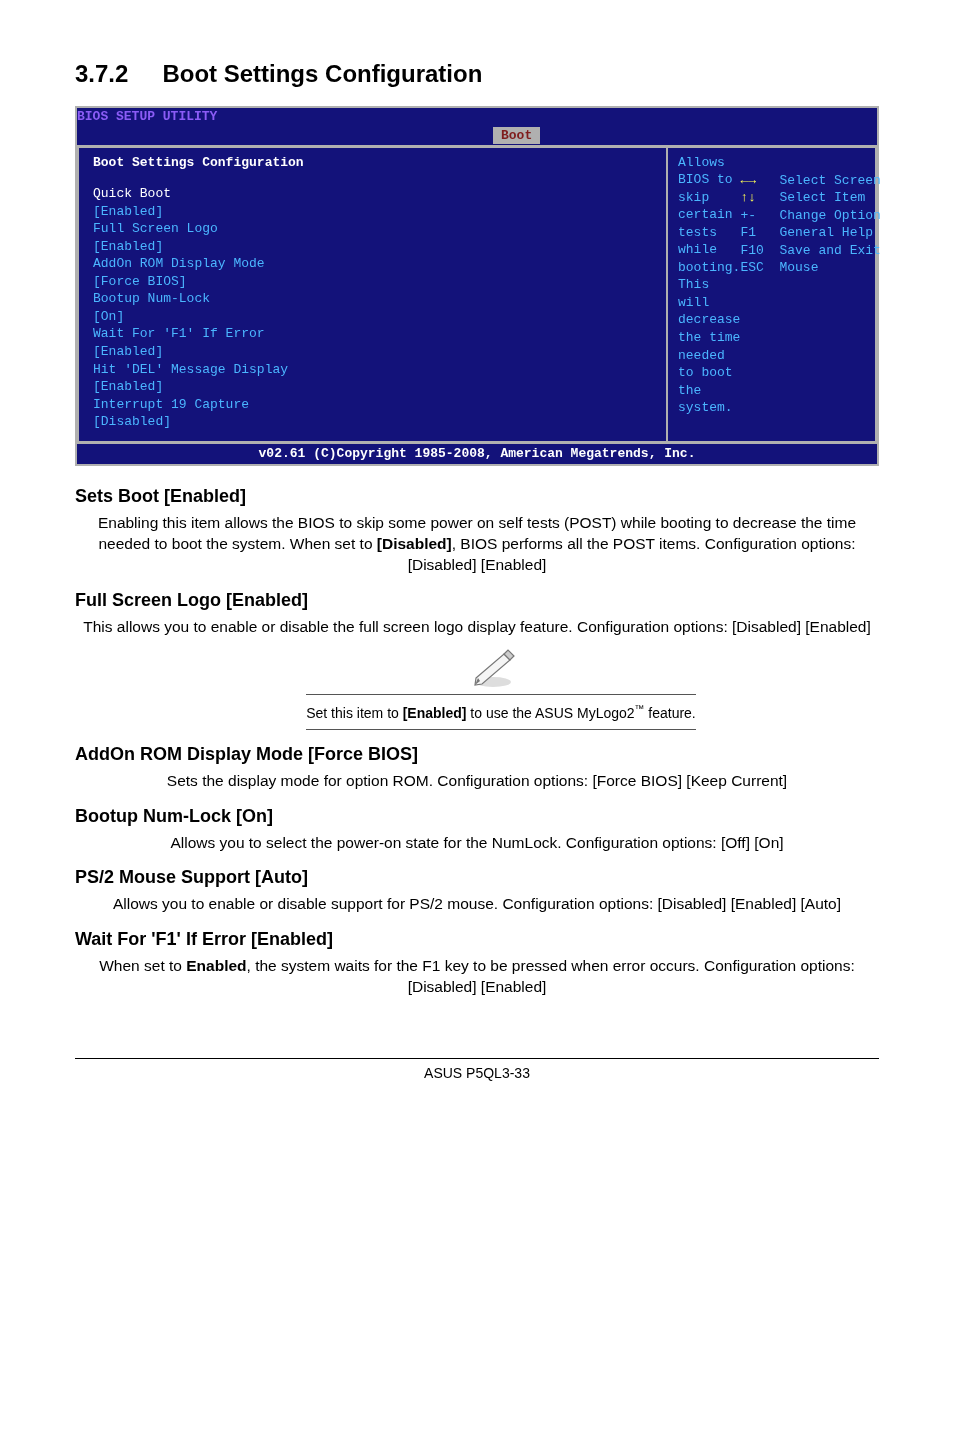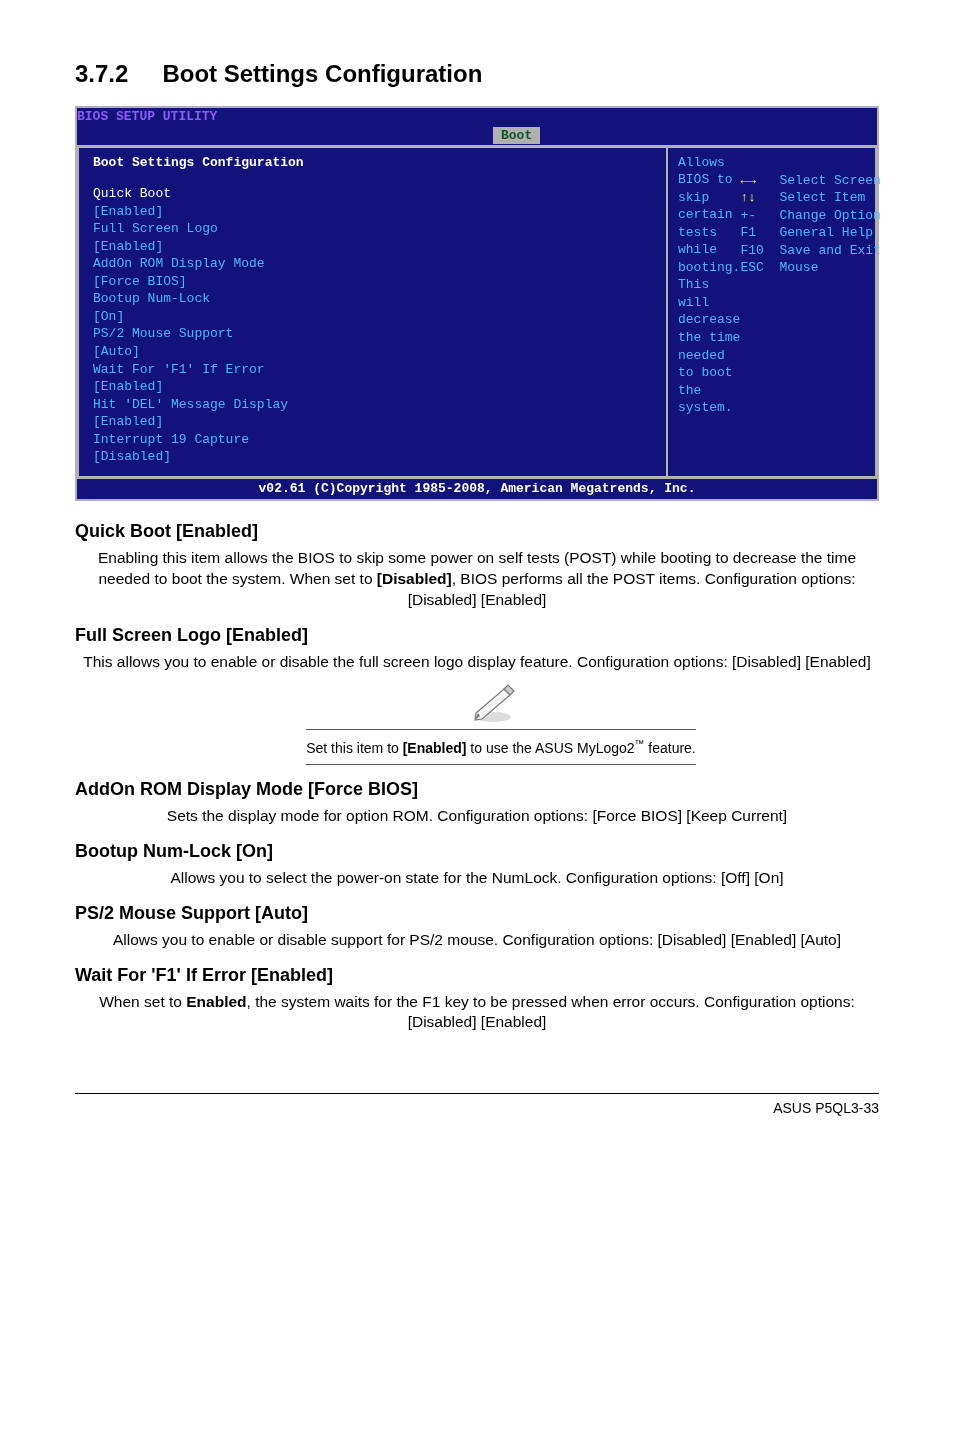--- a/index.html
+++ b/index.html
@@ -39,21 +39,21 @@
   }
   .bios-tab-row {
     background: #13127a;
     height: 18px;
     position: relative;
   }
   .bios-tab {
     position: absolute;
     left: 52%;
     background: #b0b0b0;
-    color: #14532d;
+    color: #7f1d1d;
     font-weight: bold;
     padding: 0 8px;
     text-align: right;
   }
   .bios-body {
     display: flex;
     background: #b0b0b0;
     border-top: 1px solid #b0b0b0;
   }
   .bios-left {
@@ -142,21 +142,21 @@
     border-top: 1px solid #555;
     border-bottom: 1px solid #555;
     padding: 8px 0;
     font-size: 14px;
   }
   .footer {
     margin-top: 60px;
     border-top: 1px solid #000;
     padding-top: 6px;
     display: flex;
-    justify-content: flex-end;
+    justify-content: center;
     font-size: 14px;
   }
   sup { font-size: 0.7em; }
 </style>
 </head>
 <body>
 
 <div class="section-title">
   <span class="section-number">3.7.2</span><span>Boot Settings Configuration</span>
 </div>
@@ -178,24 +178,20 @@
             <span class="bios-label">Full Screen Logo</span>
             <span class="bios-value">[Enabled]</span>
           </div>
           <div class="bios-row">
             <span class="bios-label">AddOn ROM Display Mode</span>
             <span class="bios-value">[Force BIOS]</span>
           </div>
           <div class="bios-row">
             <span class="bios-label">Bootup Num-Lock</span>
             <span class="bios-value">[On]</span>
-          </div>
-          <div class="bios-row">
-            <span class="bios-label">PS/2 Mouse Support</span>
-            <span class="bios-value">[Auto]</span>
           </div>
           <div class="bios-row">
             <span class="bios-label">Wait For 'F1' If Error</span>
             <span class="bios-value">[Enabled]</span>
           </div>
           <div class="bios-row">
             <span class="bios-label">Hit 'DEL' Message Display</span>
             <span class="bios-value">[Enabled]</span>
           </div>
           <div class="bios-row">
@@ -212,21 +208,21 @@
           <div class="bios-key-row"><span>+-  </span><span> Change Option</span></div>
           <div class="bios-key-row"><span>F1  </span><span> General Help</span></div>
           <div class="bios-key-row"><span>F10 </span><span> Save and Exit</span></div>
           <div class="bios-key-row"><span>ESC </span><span> Mouse</span></div>
         </div>
     </div>
   </div>
   <div class="bios-footer">v02.61 (C)Copyright 1985-2008, American Megatrends, Inc.</div>
 </div>
 
-<h3 class="subhead">Quick Boot [Enabled]</h3>
+<h3 class="subhead">Sets Boot [Enabled]</h3>
 <p class="body">
   <span>Enabling this item allows the BIOS to skip some power on self tests (POST) while booting to decrease the time needed to boot the system. When set to </span><span class="bold">[Disabled]</span><span>, BIOS performs all the POST items. Configuration options: [Disabled] [Enabled]</span>
 </p>
 
 <h3 class="subhead">Full Screen Logo [Enabled]</h3>
 <p class="body">This allows you to enable or disable the full screen logo display feature. Configuration options: [Disabled] [Enabled]</p>
 
 <div class="note-row">
   <div class="note-icon">
     <svg viewBox="0 0 46 40" width="46" height="40">

